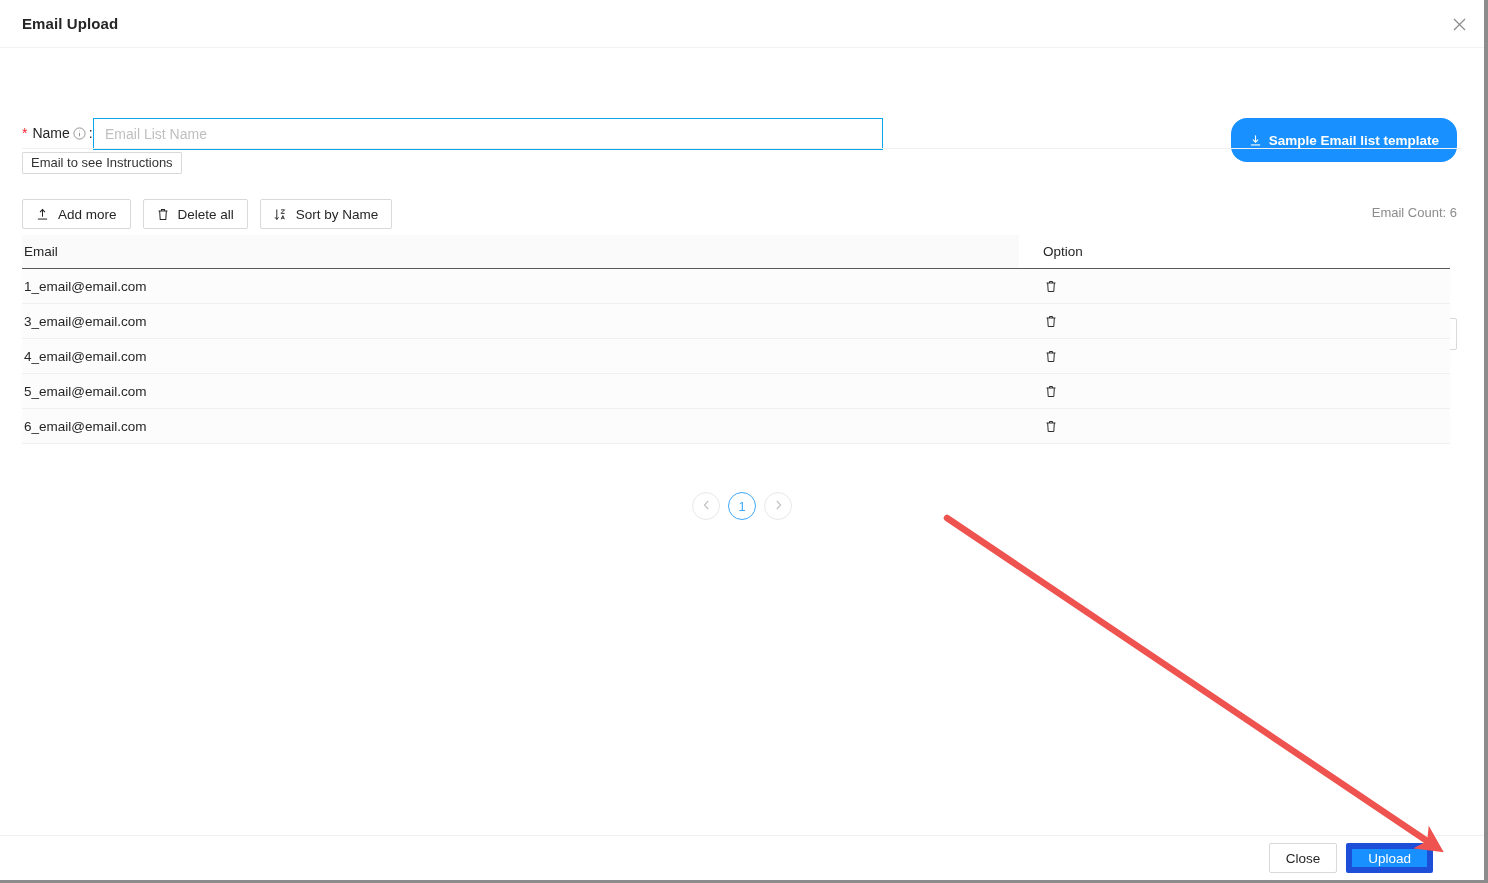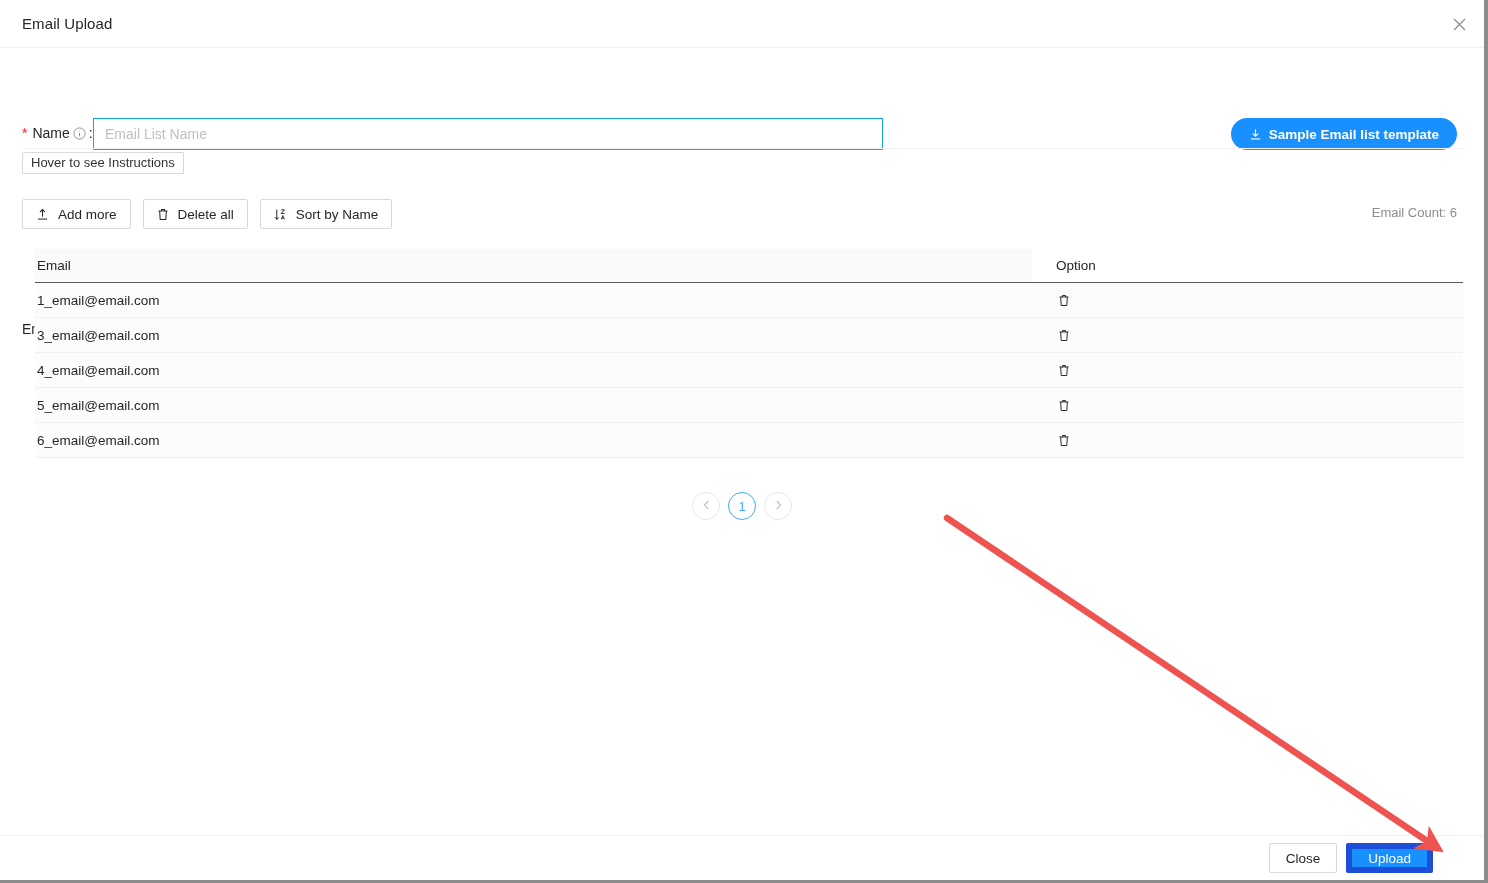--- a/index.html
+++ b/index.html
@@ -27,21 +27,21 @@
     position: absolute;
     left: 0; top: 0;
     width: 1484px; height: 48px;
     border-bottom: 1px solid #f2f3f5;
     background: #fff;
   }
   .modal-title {
     position: absolute;
     left: 22px; top: 15px;
     font-size: 15px;
-    font-weight: normal;
+    font-weight: bold;
     color: #262626;
     letter-spacing: .1px;
   }
   .close-btn {
     position: absolute;
     right: 13px; top: 12px;
     width: 24px; height: 24px;
     display: flex; align-items: center; justify-content: center;
     cursor: pointer;
     color: #8c8c8c;
@@ -101,21 +101,21 @@
     color: #333;
     line-height: 16px;
     border-radius: 1px;
     cursor: default;
     white-space: nowrap;
   }
 
   .sample-btn {
     position: absolute;
     right: 27px; top: 70px;
-    height: 32px;
+    height: 44px;
     padding: 0 18px;
     background: #1890ff;
     color: #fff;
     border: none;
     border-radius: 16px;
     font-size: 13.5px;
     font-weight: bold;
     font-family: "Liberation Sans", sans-serif;
     cursor: pointer;
     display: inline-flex;
@@ -192,23 +192,22 @@
   .act-btn svg { display:block; }
 
   .email-count {
     position: absolute; right: 27px; top: 205px;
     font-size: 13px; color: #8c8c8c; white-space: nowrap;
   }
 
   
   .table {
     position: absolute;
-    left: 22px; top: 249px;
+    left: 22px; top: 235px;
     width: 1428px;
-    margin-left: 13px;
   }
   .t-head {
     display: flex;
     height: 34px;
     background: #fafafa;
     border-bottom: 1px solid #595959;
   }
   .t-head .th {
     font-size: 13.5px;
     color: #262626;
@@ -333,21 +332,21 @@
       <span class="info-icon">
         <svg width="13" height="13" viewBox="0 0 14 14" fill="none" stroke="#8c8c8c" stroke-width="1">
           <circle cx="7" cy="7" r="6"></circle>
             <line x1="7" y1="4" x2="7" y2="4.6"></line>
             <line x1="7" y1="6.3" x2="7" y2="10"></line>
         </svg>
       </span>
       <span>:</span>
     </div>
     <input class="name-input" type="text" placeholder="Email List Name" style="">
-    <div class="instructions-chip">Hover to see Instructions</div>
+    <div class="instructions-chip">Email to see Instructions</div>
 
     <button class="sample-btn">
       <span>
         <svg width="13" height="13" viewBox="0 0 14 14" fill="none" stroke="#ffffff" stroke-width="1.2">
           <path d="M7 1.5 V8.5"></path>
             <path d="M4.2 6 L7 8.8 L9.8 6"></path>
             <path d="M2 11.8 H12"></path>
         </svg>
       </span>
       <span>Sample Email list template</span>

